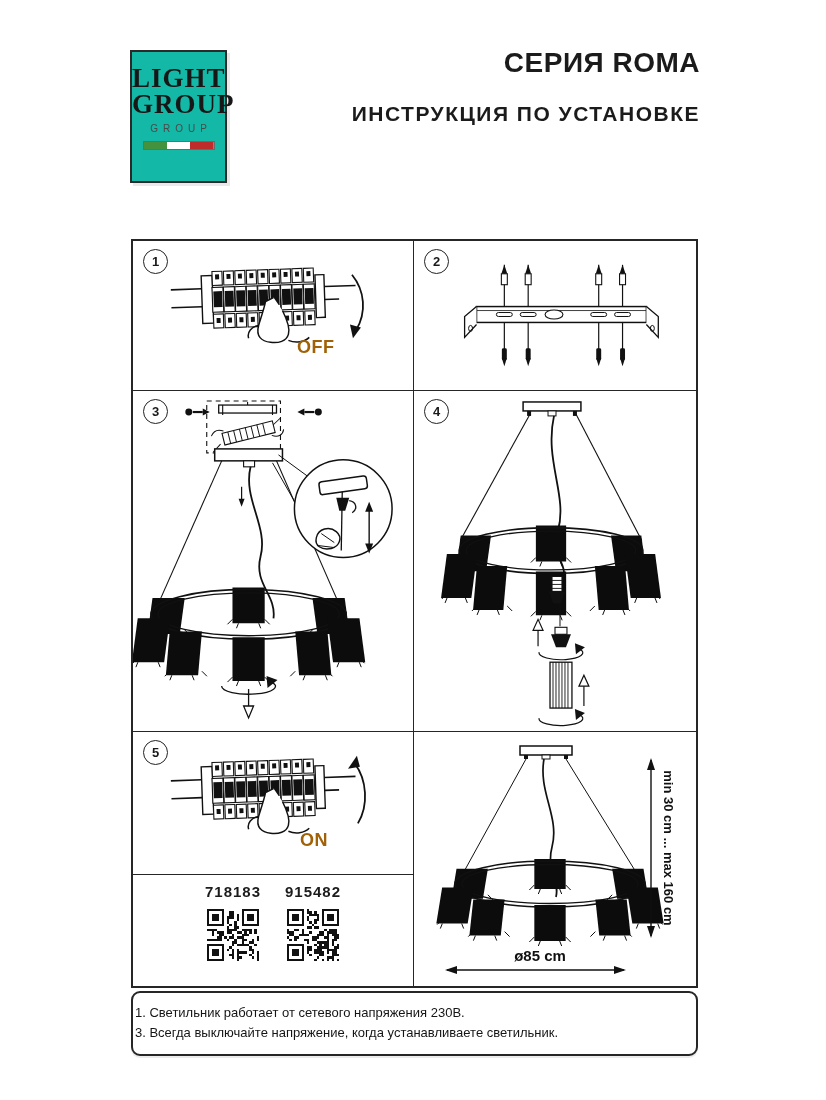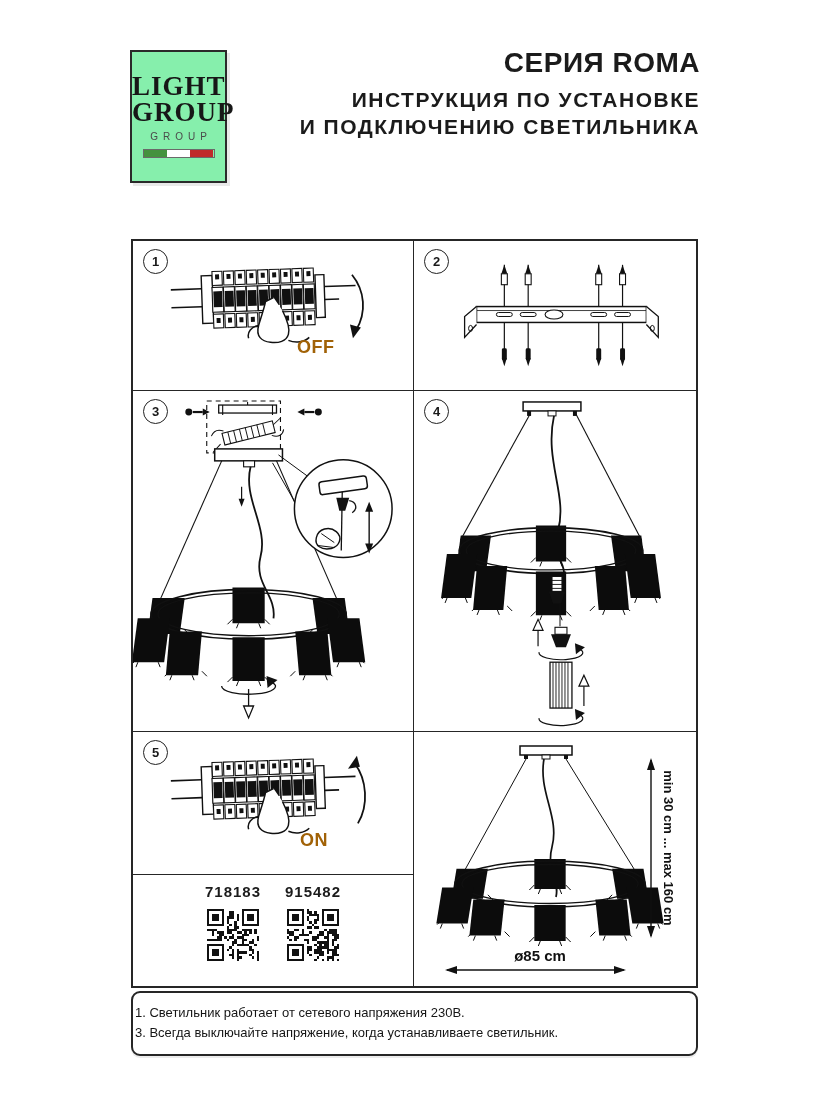--- a/index.html
+++ b/index.html
@@ -1,29 +1,29 @@
 <!DOCTYPE html>
 <html><head>
 <meta charset="utf-8">
 <style>
   html,body{margin:0;padding:0;background:#fff;}
   .page{position:relative;width:826px;height:1100px;background:#ffffff;overflow:hidden;
         font-family:"Liberation Sans",sans-serif;color:#1a1a1a;}
   
   .logo-box{position:absolute;left:130px;top:50px;width:97px;height:133px;border:2px solid #2a2a2a;
-            box-sizing:border-box;text-align:center;padding-top:21px;background:#86efac;
+            box-sizing:border-box;text-align:center;padding-top:13px;background:#14b8a6;
             box-shadow:3px 3px 0 #e9e9e9;}
   .logo-word{font-family:"Liberation Serif",serif;font-weight:bold;font-size:27px;line-height:26px;
              letter-spacing:1px;color:#171717;}
   .logo-group{font-size:10px;letter-spacing:5px;color:#4a4a4a;margin-top:6px;padding-left:5px;}
   .flag{display:flex;height:9px;width:72px;margin:7px auto 0;border:1px solid #6a6a6a;box-sizing:border-box;}
   .flag span{flex:1;}
   .hdr{position:absolute;right:126px;top:47px;text-align:right;font-weight:bold;color:#1b1b1b;}
   .hdr-line{font-size:28px;line-height:31px;letter-spacing:.5px;}
-  .hdr-title{margin-top:8px;}
+  .hdr-title{margin-top:22px;}
   .hdr-title div{font-size:21px;line-height:27px;letter-spacing:1.5px;}
   
   .grid{position:absolute;left:131px;top:239px;width:567px;height:749px;border:2px solid #262626;
         box-sizing:border-box;background:#fff;}
   .cell{position:absolute;box-sizing:border-box;}
   #cell1{left:0;top:0;width:281px;height:150px;border-right:1.5px solid #262626;border-bottom:1.5px solid #262626;}
   #cell2{left:281px;top:0;width:282px;height:150px;border-bottom:1.5px solid #262626;}
   #cell3{left:0;top:150px;width:281px;height:341px;border-right:1.5px solid #262626;border-bottom:1.5px solid #262626;}
   #cell4{left:281px;top:150px;width:282px;height:341px;border-bottom:1.5px solid #262626;}
   #cell5{left:0;top:491px;width:281px;height:143px;border-right:1.5px solid #262626;border-bottom:1.5px solid #262626;}
@@ -58,21 +58,20 @@
       <span style="background: rgb(68, 146, 62);"></span>
       <span style="background: rgb(255, 255, 255);"></span>
       <span style="background: rgb(191, 43, 42);"></span>
     </div>
   </div>
 
   <div class="hdr">
     <div class="hdr-line">СЕРИЯ ROMA</div>
     <div class="hdr-title">
       <div>ИНСТРУКЦИЯ ПО УСТАНОВКЕ</div>
-      <div>И ПОДКЛЮЧЕНИЮ СВЕТИЛЬНИКА</div>
     </div>
   </div>
 
   <div class="grid">
 
     <div class="cell" id="cell1">
       <div class="badge">1</div>
       <svg class="fillsvg" viewBox="0 0 281 150">
         <g transform="rotate(-2 130 58)">
             <rect x="69" y="33" width="11" height="48" fill="#fff" stroke="#111" stroke-width="1.4"></rect>

